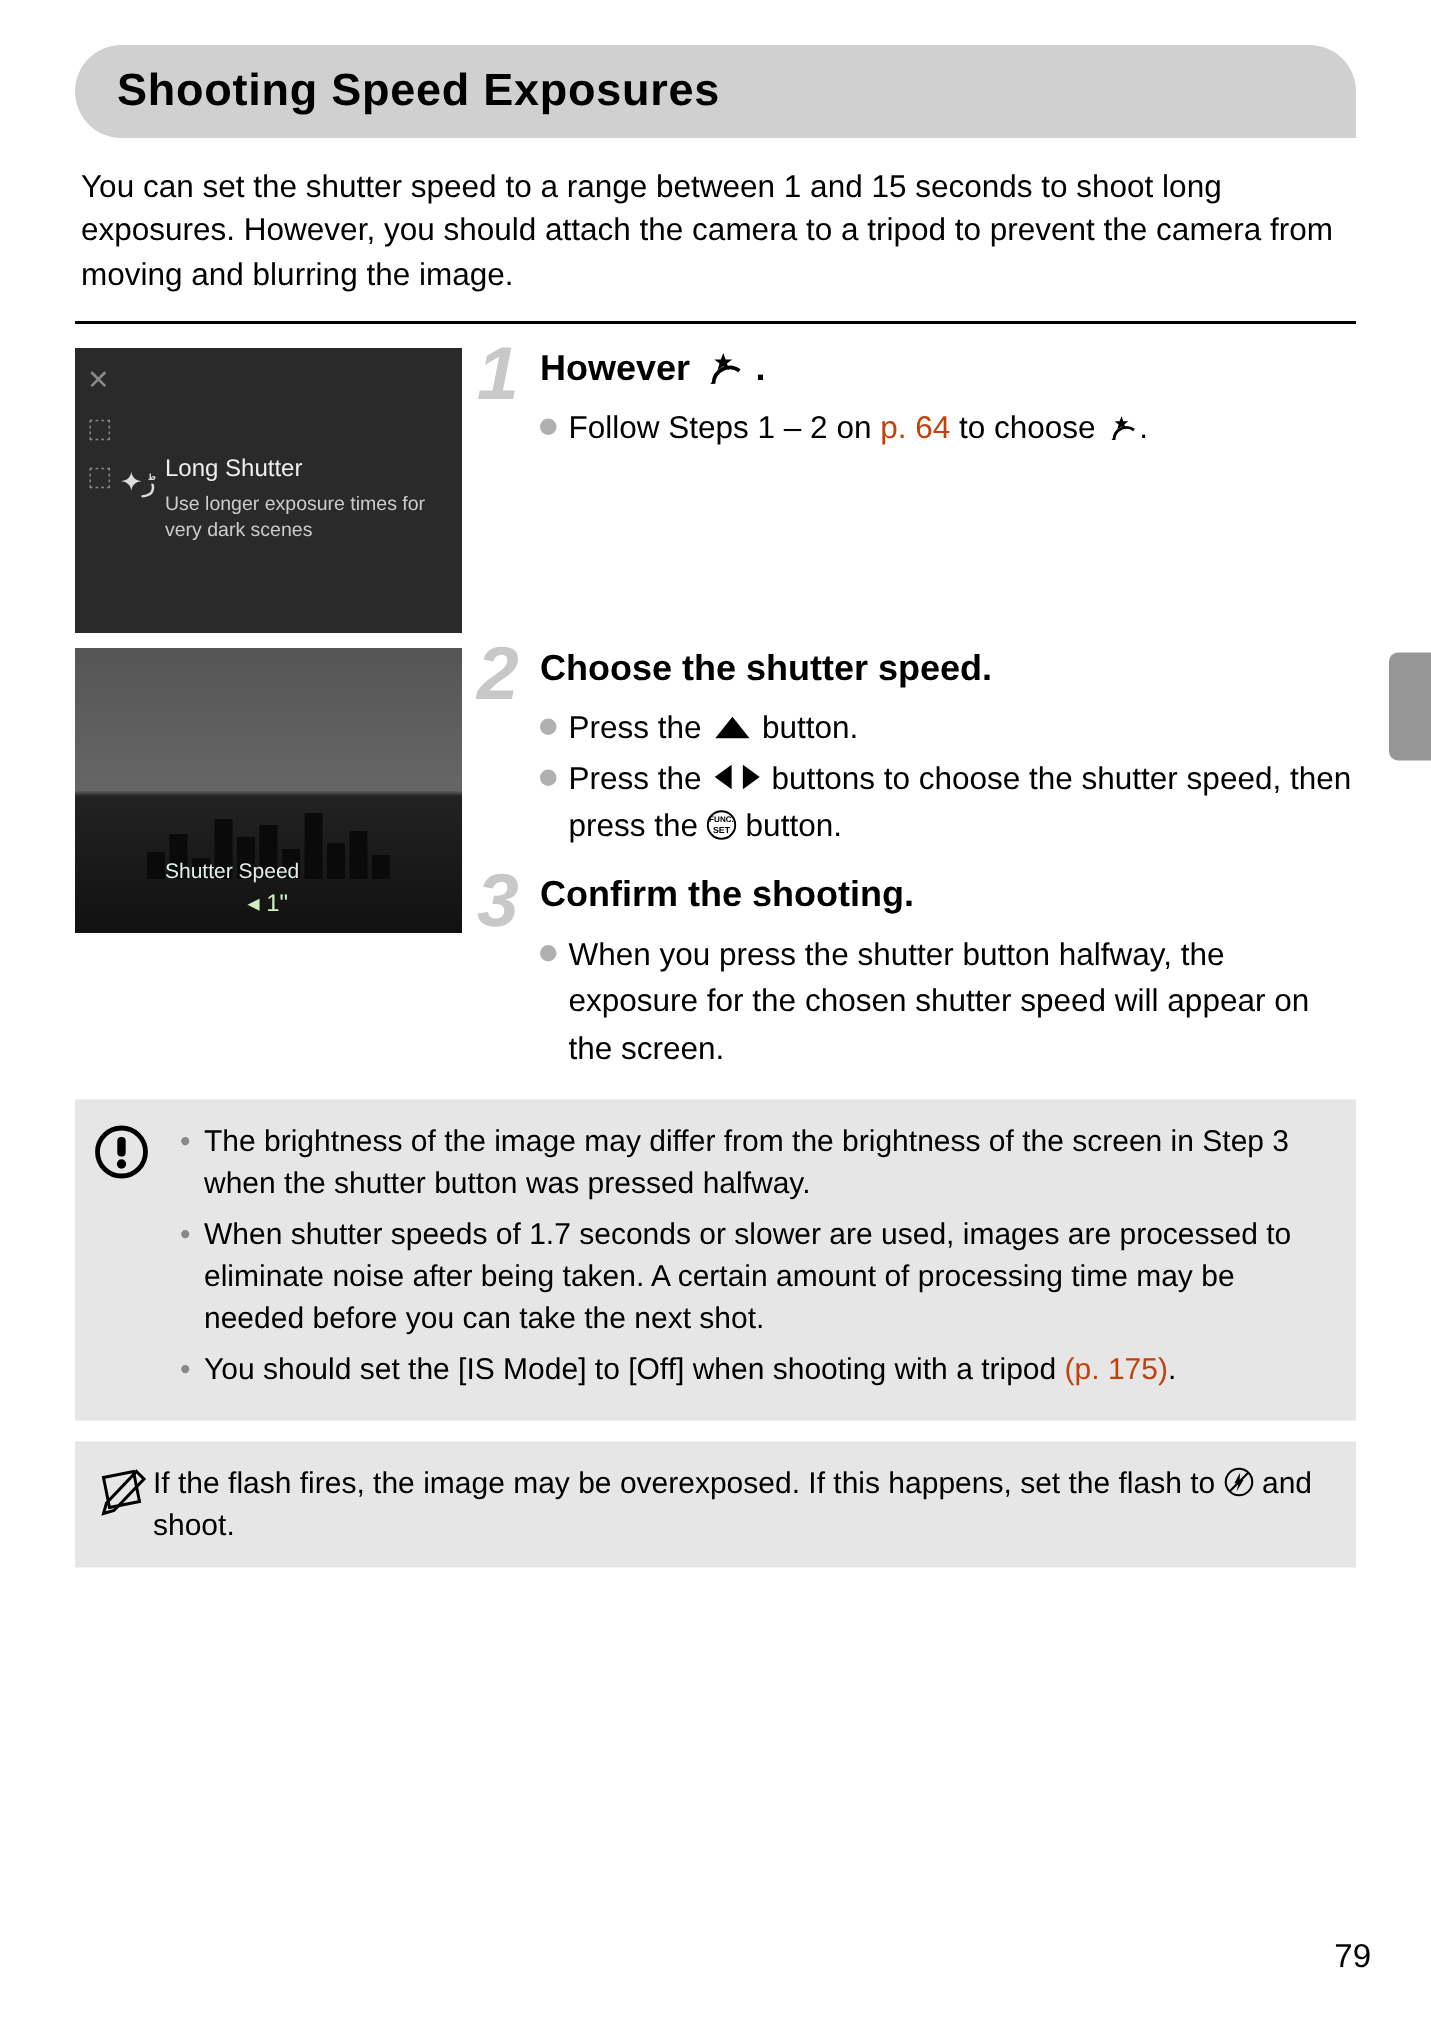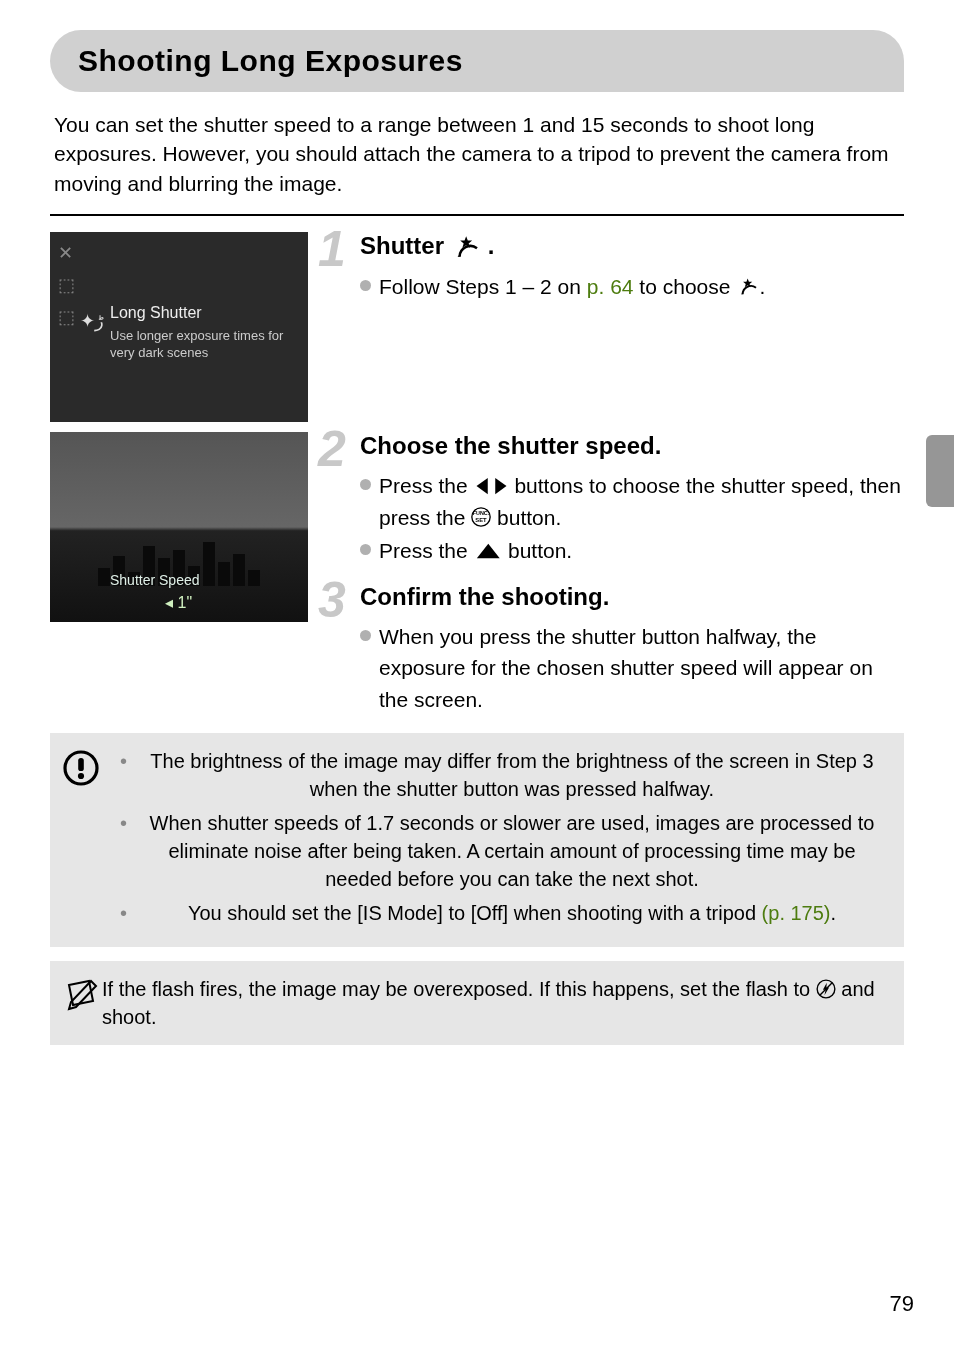--- a/index.html
+++ b/index.html
@@ -144,21 +144,21 @@
     }
     .grey-dot {
       width: 11px;
       height: 11px;
       background: #b0b0b0;
       border-radius: 50%;
       flex-shrink: 0;
       margin-top: 9px;
     }
     .link {
-      color: #4d7c0f;
+      color: #c2410c;
     }
     .step-block-2 {
       margin-top: 0;
     }
     .step-group-spacer {
       height: 8px;
     }
     .callout {
       display: flex;
       gap: 18px;
@@ -171,21 +171,20 @@
     .callout-icon {
       flex-shrink: 0;
       width: 42px;
       display: flex;
       align-items: flex-start;
       justify-content: center;
       padding-top: 2px;
     }
     .callout ul {
       list-style: none;
-      text-align: center;
     }
     .callout li {
       position: relative;
       padding-left: 16px;
       margin-bottom: 6px;
     }
     .callout li::before {
       content: "•";
       position: absolute;
       left: 0;
@@ -240,21 +239,21 @@
     }
     .bld {
       background: #0a0a0a;
       width: 12px;
     }
   </style>
 </head>
 <body>
 
 <div class="title-bar">
-  <h1>Shooting Long Exposures</h1>
+  <h1>Shooting Speed Exposures</h1>
 </div>
 
 <p class="intro">You can set the shutter speed to a range between 1 and 15 seconds to shoot long exposures. However, you should attach the camera to a tripod to prevent the camera from moving and blurring the image.</p>
 
 <hr class="divider">
 
 <div class="step-row">
   <div class="thumb">
     <div class="thumb-img">
       <div class="thumb-icon-col">
@@ -265,21 +264,21 @@
       <span class="thumb-star">✦ڑ</span>
       <div class="thumb-overlay-box">
         <div class="thumb-overlay-title">Long Shutter</div>
         <div class="thumb-overlay-sub">Use longer exposure times for very dark scenes</div>
       </div>
     </div>
   </div>
   <div class="step-content">
     <div class="step-num">1</div>
     <div class="step-head">
-      <span>Shutter </span>
+      <span>However </span>
       <svg class="inline-icon inline-icon-big" viewBox="0 0 28 24">
         <path d="M14 3 L15.5 7 L19.5 7 L16.3 9.6 L17.5 13.6 L14 11.2 L10.5 13.6 L11.7 9.6 L8.5 7 L12.5 7 Z" fill="#000"></path>
         <path d="M8 22 A 10 10 0 0 1 24 14" fill="none" stroke="#000" stroke-width="2.3"></path>
         <path d="M6 22 L8 22 L8.5 19.5 Z" fill="#000"></path>
       </svg>
       <span>.</span>
     </div>
     <div class="step-body">
       <div class="bullet-line">
         <span class="grey-dot"></span>
@@ -313,47 +312,47 @@
         <div class="bld" style="height:16px"></div>
       </div>
       <span class="thumb-ss-label">Shutter Speed</span>
       <span class="thumb-ss-val">◂ <span>1"</span></span>
     </div>
   </div>
   <div class="step-content">
     <div class="step-num">2</div>
     <div class="step-head">Choose the shutter speed.</div>
     <div class="step-body">
+      <div class="bullet-line">
+        <span class="grey-dot"></span>
+        <span>
+          <span>Press the </span>
+          <svg class="inline-icon" viewBox="0 0 20 14">
+            <path d="M10 2 L18 12 L2 12 Z" fill="#000"></path>
+          </svg>
+          <span> button.</span>
+        </span>
+      </div>
       <div class="bullet-line">
         <span class="grey-dot"></span>
         <span>
           <span>Press the </span>
           <svg class="inline-icon" viewBox="0 0 28 16">
             <path d="M2 8 L11 1.5 L11 14.5 Z" fill="#000"></path>
             <path d="M26 8 L17 1.5 L17 14.5 Z" fill="#000"></path>
           </svg>
           <span> buttons to choose the shutter speed, then press the </span>
           <svg class="inline-icon" viewBox="0 0 24 24">
             <circle cx="12" cy="12" r="11" fill="none" stroke="#000" stroke-width="1.6"></circle>
             <text x="12" y="10" text-anchor="middle" font-size="6.5" font-family="Arial" font-weight="bold">FUNC.</text>
             <text x="12" y="18" text-anchor="middle" font-size="7" font-family="Arial" font-weight="bold">SET</text>
           </svg>
           <span> button.</span>
         </span>
       </div>
-      <div class="bullet-line">
-        <span class="grey-dot"></span>
-        <span>
-          <span>Press the </span>
-          <svg class="inline-icon" viewBox="0 0 20 14">
-            <path d="M10 2 L18 12 L2 12 Z" fill="#000"></path>
-          </svg>
-          <span> button.</span>
-        </span>
-      </div>
     </div>
 
     <div class="step-group-spacer"></div>
 
     <div style="position:relative; margin-top:6px;">
       <div class="step-num">3</div>
       <div class="step-head">Confirm the shooting.</div>
       <div class="step-body">
         <div class="bullet-line">
           <span class="grey-dot"></span>

